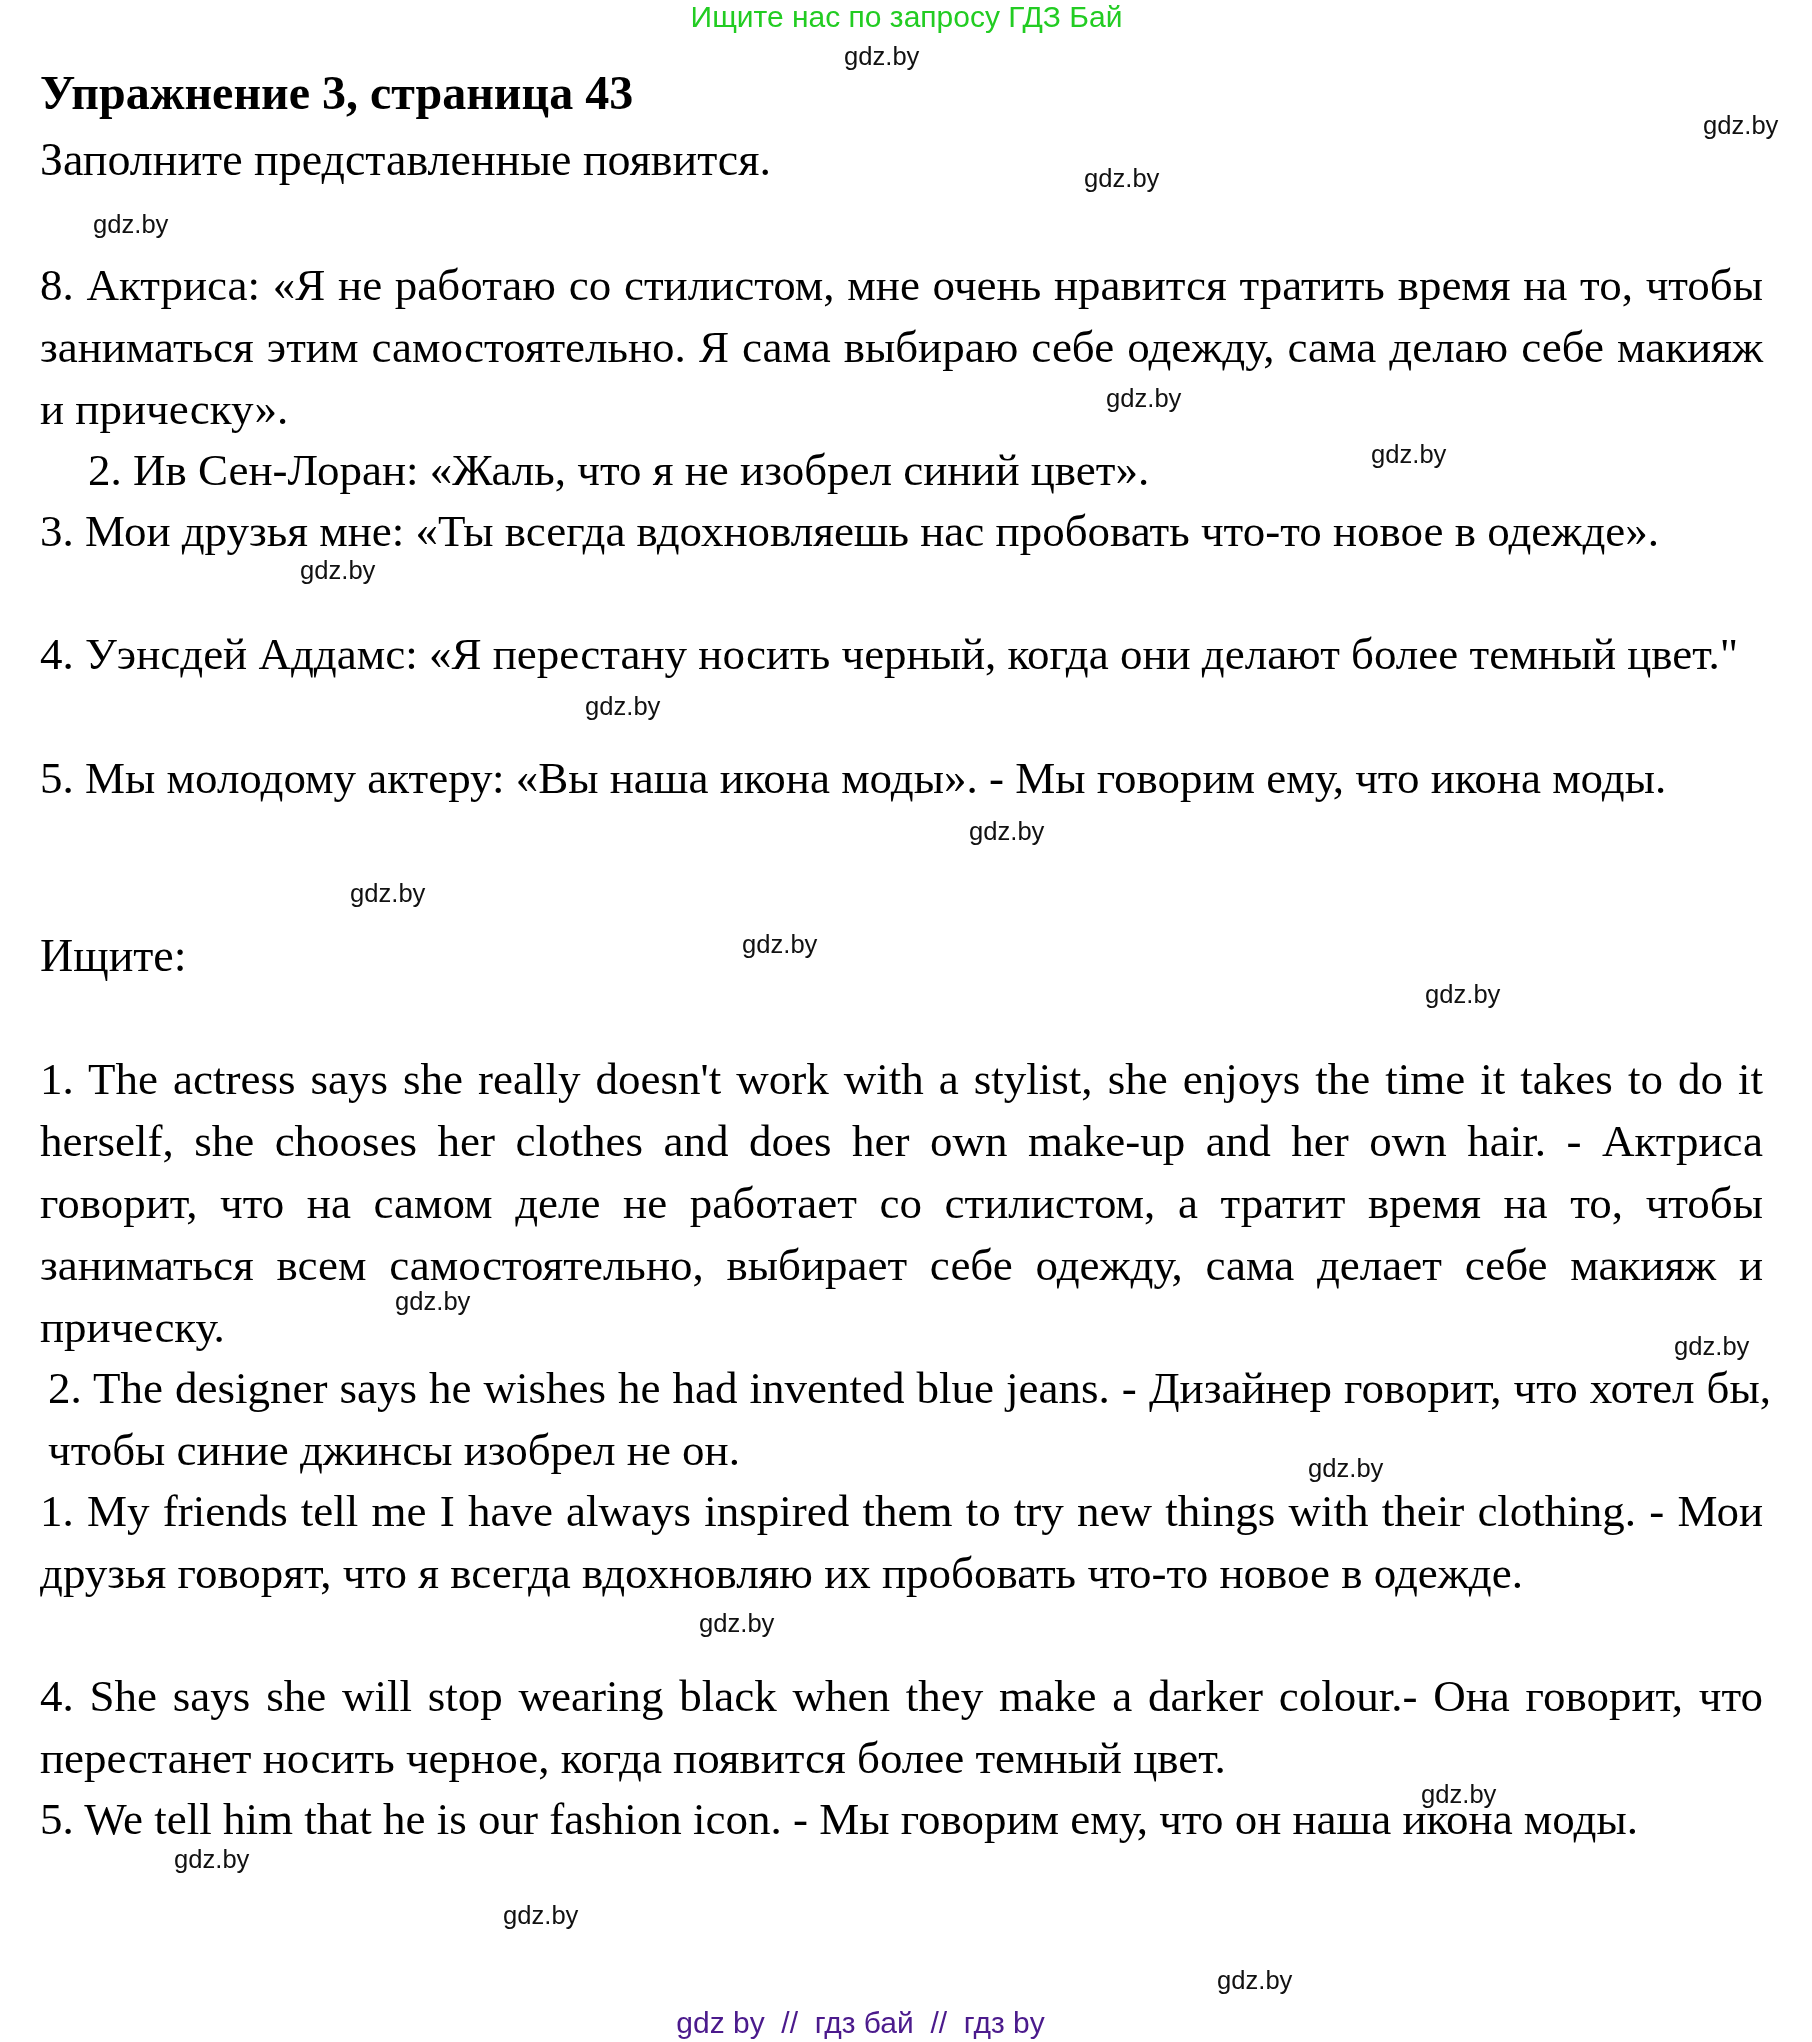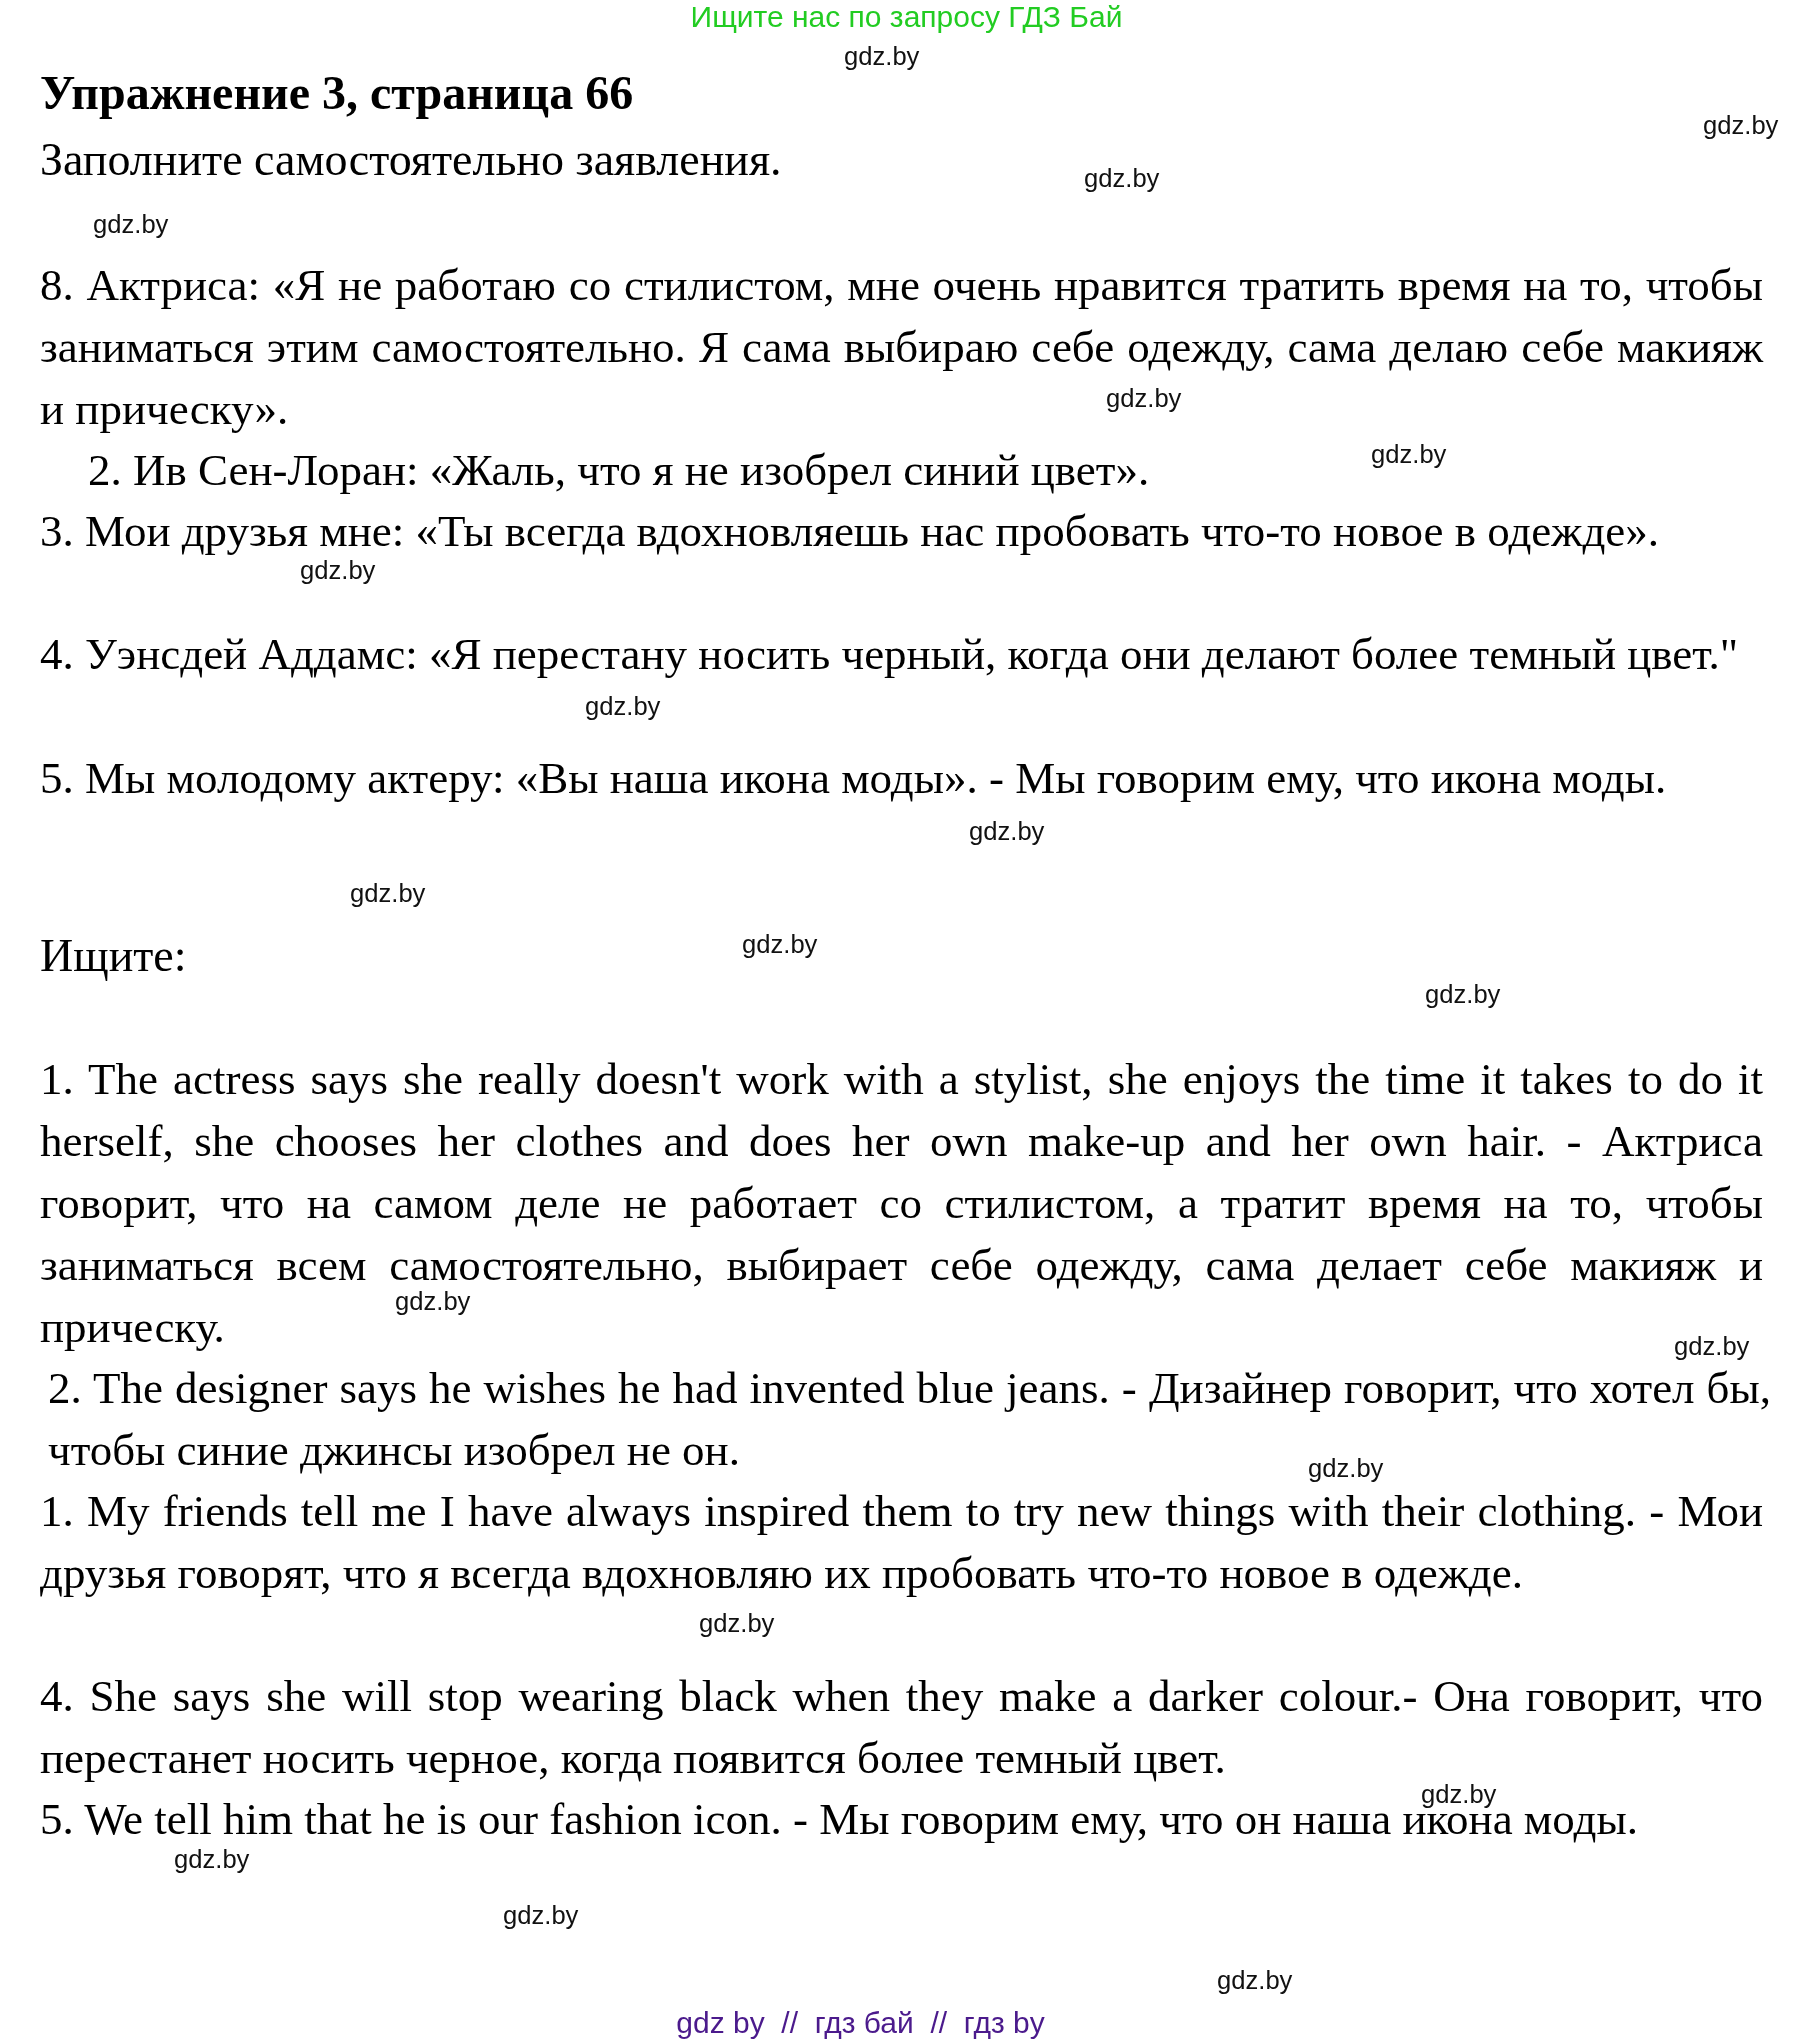--- a/index.html
+++ b/index.html
@@ -36,22 +36,22 @@
   .wm {
     position: absolute; font-family: "Liberation Sans", sans-serif; font-size: 25.6px;
     line-height: 29px; color: #111; white-space: nowrap;
   }
 </style>
 </head>
 <body>
 
 <div class="top-banner" style="color: rgb(34, 204, 34);">Ищите нас по запросу ГДЗ Бай</div>
 
-<div class="title">Упражнение 3, страница 66</div>
-<div class="subtitle">Заполните самостоятельно заявления.</div>
+<div class="title">Упражнение 3, страница 43</div>
+<div class="subtitle">Заполните представленные появится.</div>
 
 <p class="para" style="top:254px;">8. Актриса: «Я не работаю со стилистом, мне очень нравится тратить время на то, чтобы заниматься этим самостоятельно. Я сама выбираю себе одежду, сама делаю себе макияж и прическу».</p>
 <p class="para last-left" style="top:439px;">2. Ив Сен-Лоран: «Жаль, что я не изобрел синий цвет».</p>
 <p class="para" style="top:500px;">3. Мои друзья мне: «Ты всегда вдохновляешь нас пробовать что-то новое в одежде».</p>
 <p class="para" style="top:623px;">4. Уэнсдей Аддамс: «Я перестану носить черный, когда они делают более темный цвет."</p>
 <p class="para" style="top:747px;">5. Мы молодому актеру: «Вы наша икона моды». - Мы говорим ему, что икона моды.</p>
 
 <div class="answer-label">Ищите:</div>
 
 <p class="para" style="top:1048px;">1. The actress says she really doesn't work with a stylist, she enjoys the time it takes to do it herself, she chooses her clothes and does her own make-up and her own hair. - Актриса говорит, что на самом деле не работает со стилистом, а тратит время на то, чтобы заниматься всем самостоятельно, выбирает себе одежду, сама делает себе макияж и прическу.</p>

